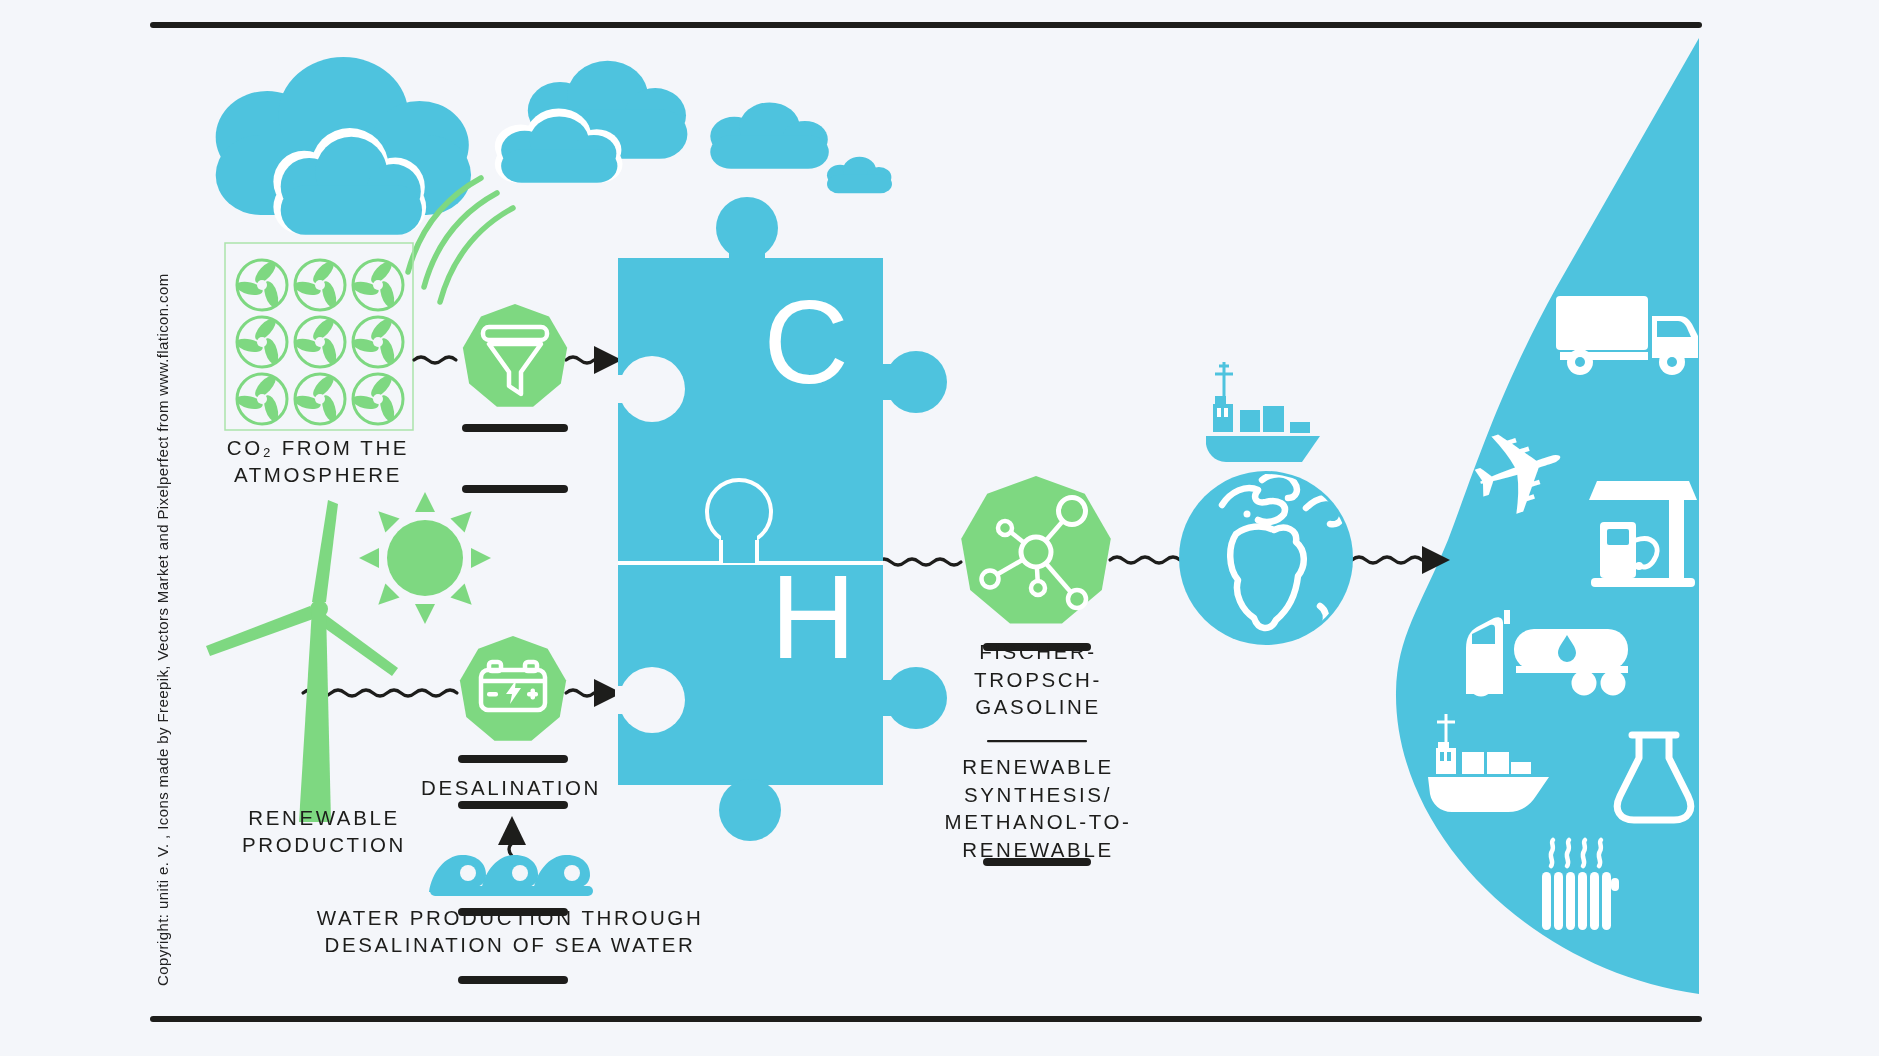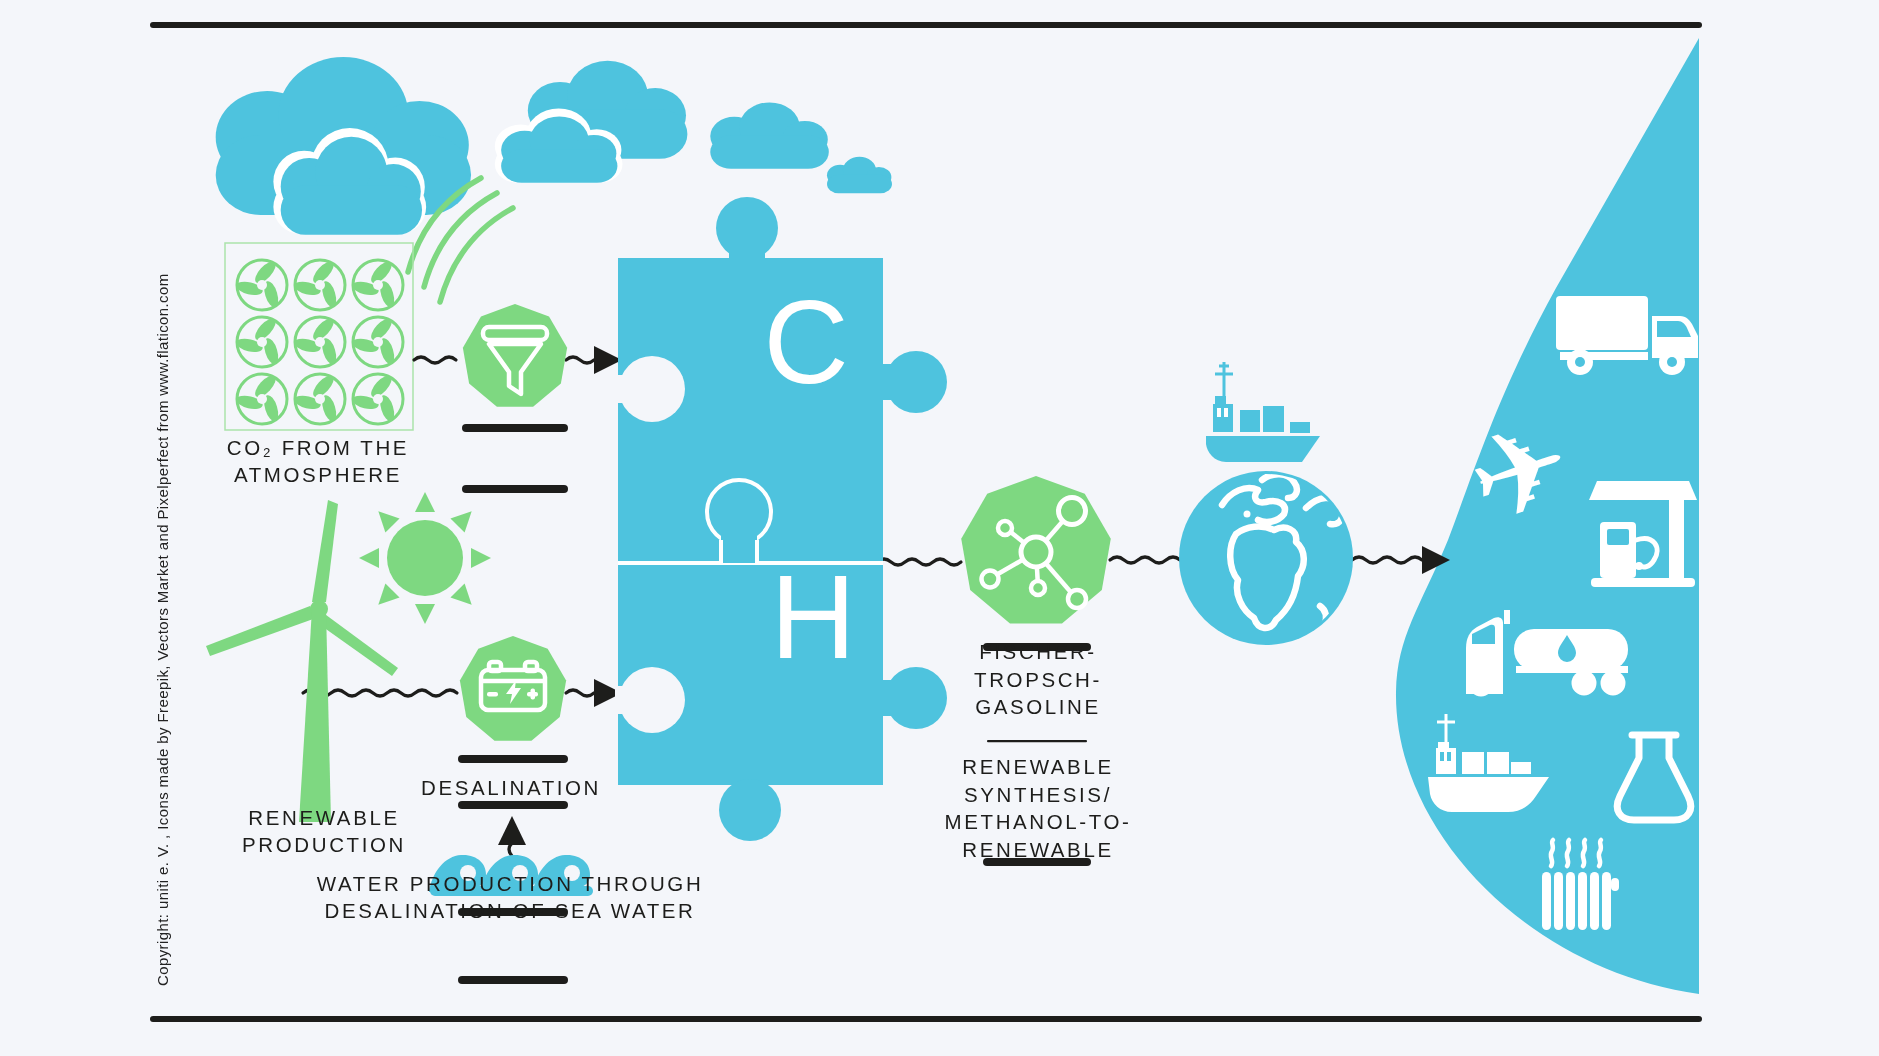--- a/index.html
+++ b/index.html
@@ -334,21 +334,21 @@
   <div>CO₂ FROM THE</div>
   <div>ATMOSPHERE</div>
 </div>
 <div class="lbl" style="left:511px;top:774px;">
   <div>DESALINATION</div>
 </div>
 <div class="lbl" style="left:324px;top:804px;">
   <div>RENEWABLE</div>
   <div>PRODUCTION</div>
 </div>
-<div class="lbl" style="left:510px;top:870px;">
+<div class="lbl" style="left:510px;top:904px;">
   <div>WATER PRODUCTION THROUGH</div>
   <div>DESALINATION OF SEA WATER</div>
 </div>
 <div class="lbl" style="left:1038px;top:638px;line-height:27.5px;">
   <div>FISCHER-</div>
   <div>TROPSCH-</div>
   <div>GASOLINE</div>
 </div>
 <div class="lbl" style="left:1038px;top:753px;line-height:27.5px;">
   <div>RENEWABLE</div>

